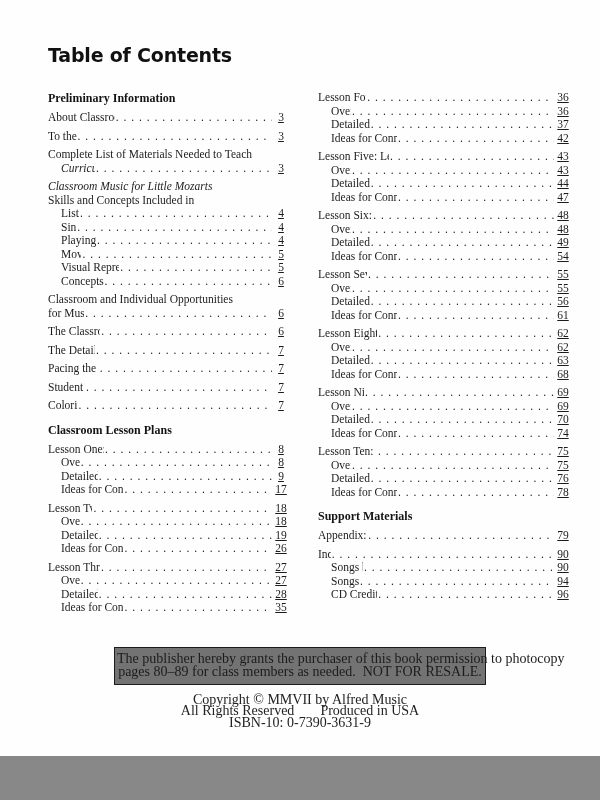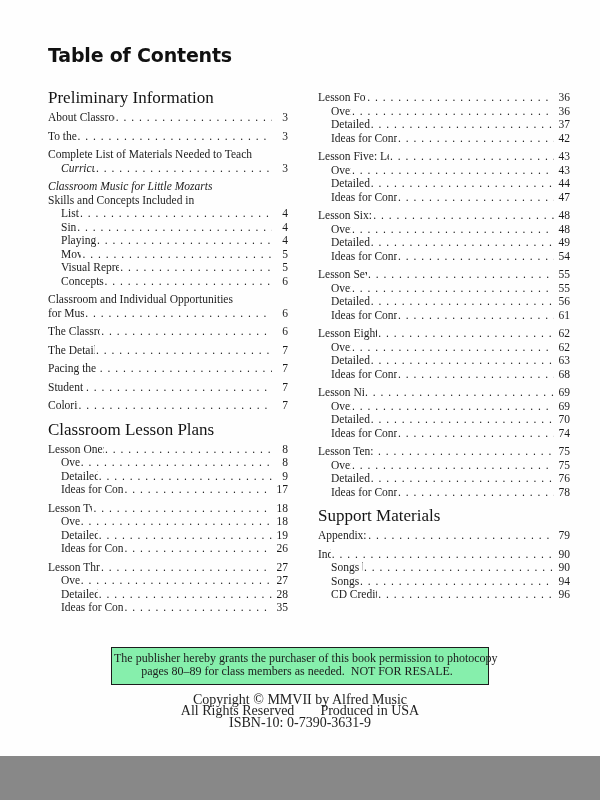--- a/index.html
+++ b/index.html
@@ -24,22 +24,22 @@
   
   .toc-wrap {
     display: flex;
     margin: 25px 30px 0 48px;
     gap: 30px;
   }
   .toc-col { min-width: 0; }
   .col-left  { width: 240px; flex: 0 0 240px; }
   .col-right { flex: 1; }
   .toc-heading {
-    font-weight: normal;
-    font-size: 17px;
+    font-weight: bold;
+    font-size: 12px;
     line-height: 14px;
     margin: 10px 0 6px 0;
     color: #141414;
   }
   .toc-col > .toc-heading:first-child { margin-top: 0; }
   .toc-group { margin-bottom: 5px; }
   .toc-row {
     display: flex;
     align-items: baseline;
     font-size: 11.5px;
@@ -56,32 +56,33 @@
     white-space: nowrap;
     margin: 0 2px 0 1px;
   }
   .toc-dots::before {
     content: ". . . . . . . . . . . . . . . . . . . . . . . . . . . . . . . . . . . . . . . . . . . . . . . . . . . . . . . . . . . .";
     letter-spacing: 1px;
   }
   .toc-page {
     flex: 0 0 auto;
     min-width: 14px;
-    text-align: right;
+    text-align: center;
+    text-decoration: underline;
   }
   
   .permission-box {
     width: 366px;
     margin: 27px auto 0 auto;
     border: 1.5px solid #1c1c1c;
-    background: #86efac;
+    background: #737373;
     text-align: center;
-    font-size: 12px;
+    font-size: 14px;
     line-height: 13.5px;
-    padding: 4px 8px 5px 2px;
+    padding: 4px 2px 5px 2px;
   }
   .permission-line { white-space: nowrap; }
   
   .copyright {
     margin-top: 9px;
     text-align: center;
     font-size: 14px;
     line-height: 11.8px;
     color: #222;
   }

